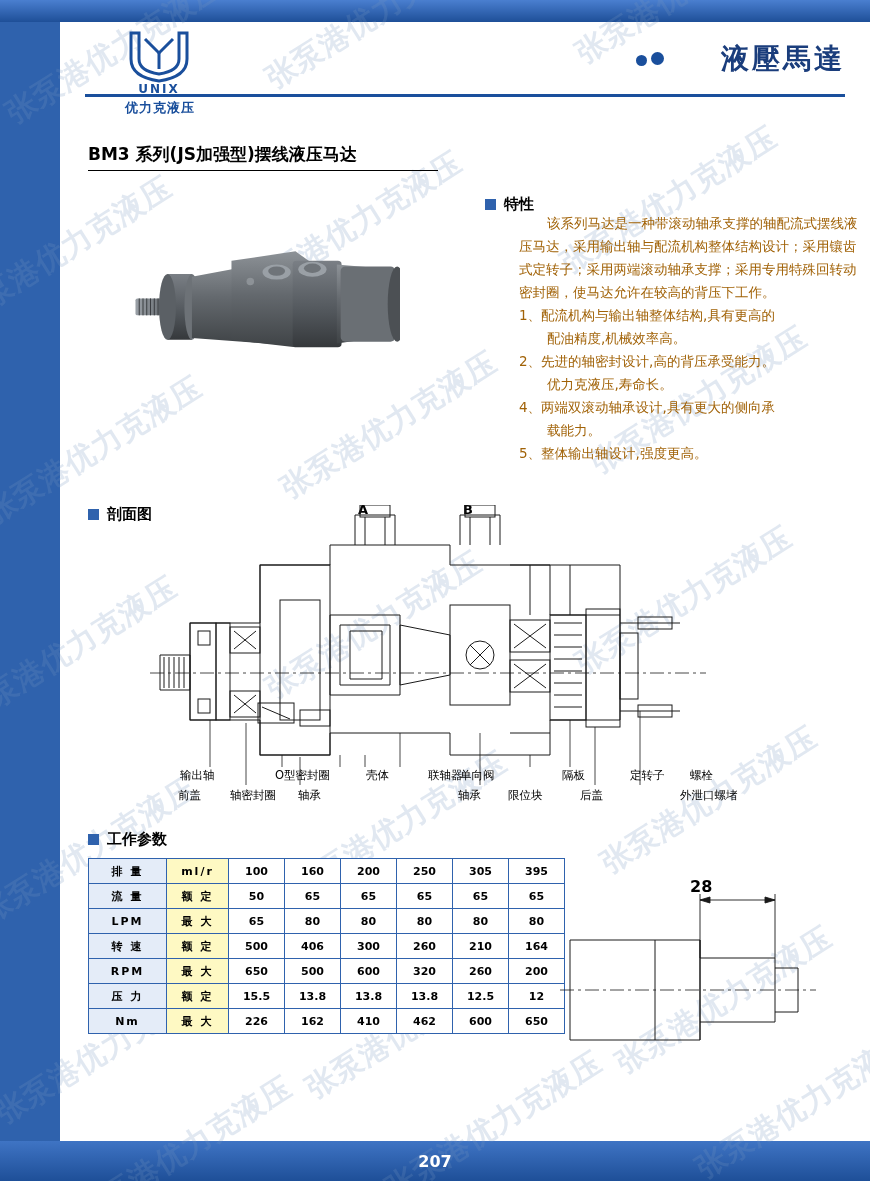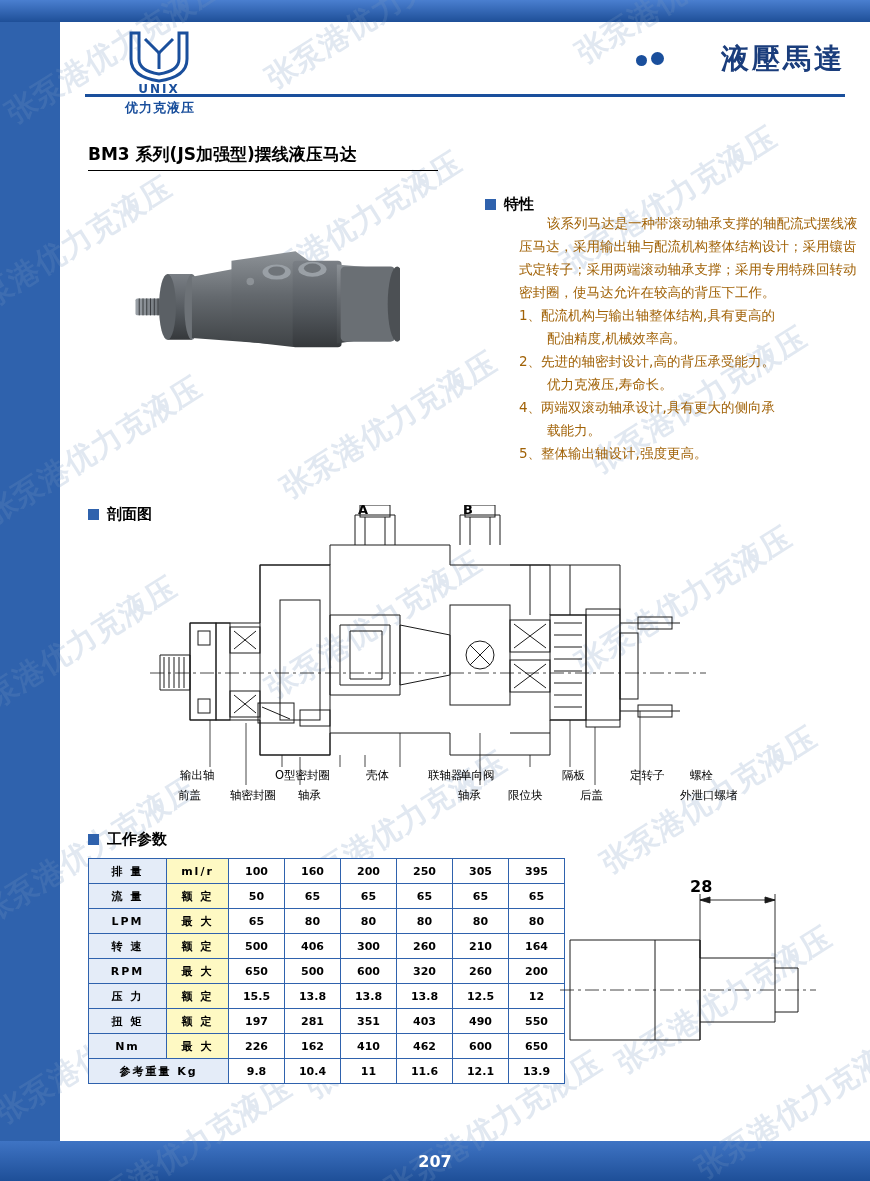--- a/index.html
+++ b/index.html
@@ -427,47 +427,28 @@
         <td class="lbl">压  力</td>
         <td class="lbl2">额  定</td>
         <td class="val">15.5</td>
         <td class="val">13.8</td>
         <td class="val">13.8</td>
         <td class="val">13.8</td>
         <td class="val">12.5</td>
         <td class="val">12</td>
       </tr>
       <tr>
-        <td class="lbl">扭  矩</td>
-        <td class="lbl2">额  定</td>
-        <td class="val">197</td>
-        <td class="val">281</td>
-        <td class="val">351</td>
-        <td class="val">403</td>
-        <td class="val">490</td>
-        <td class="val">550</td>
-      </tr>
-      <tr>
         <td class="lbl">Nm</td>
         <td class="lbl2">最  大</td>
         <td class="val">226</td>
         <td class="val">162</td>
         <td class="val">410</td>
         <td class="val">462</td>
         <td class="val">600</td>
         <td class="val">650</td>
-      </tr>
-      <tr>
-        <td class="wide" colspan="2">参考重量  Kg</td>
-        <td class="val">9.8</td>
-        <td class="val">10.4</td>
-        <td class="val">11</td>
-        <td class="val">11.6</td>
-        <td class="val">12.1</td>
-        <td class="val">13.9</td>
       </tr>
     </tbody>
   </table>
 </div>
 
 <div class="dim-text">28</div>
 <svg class="dim-drw" viewBox="0 0 260 200">
   <g stroke="#1a1a1a" fill="none" stroke-width="1">
 
     <path d="M10 60 L10 160 L140 160 L140 60 Z"></path>

